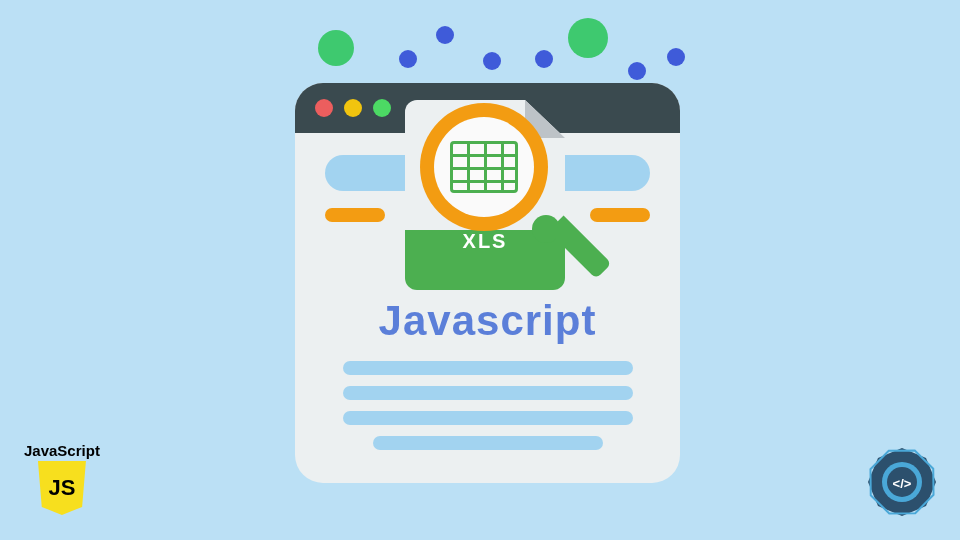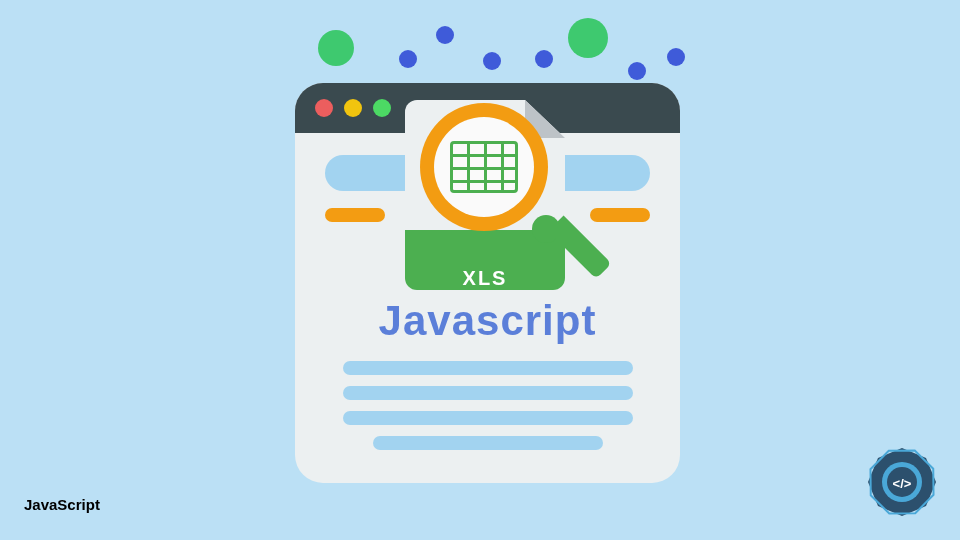--- a/index.html
+++ b/index.html
@@ -70,21 +70,21 @@
     }
     .xls-band {
       position: absolute;
       bottom: 15px;
       left: 0;
       width: 160px;
       height: 60px;
       background: #4caf50;
       border-radius: 0 0 12px 12px;
       display: flex;
-      align-items: flex-end;
+      align-items: flex-start;
       justify-content: center;
       color: white;
       font-weight: bold;
       font-size: 20px;
       letter-spacing: 2px;
       margin-top: 28px;
     }
     .magnifier {
       position: absolute;
       left: 15px;
@@ -231,20 +231,23 @@
         </div>
       </div>
     </div>
     <div class="handle-ring"></div>
     <div class="handle-stick"></div>
   </div>
 </div>
 
 <div class="js-logo">
   <div class="js-text">JavaScript</div>
+  <div class="js-shield">
+    <span>JS</span>
+  </div>
 </div>
 
 <div class="delft-logo">
   <div class="delft-badge">
     <svg width="72" height="72" viewBox="0 0 72 72">
       <polygon points="36,2 60,12 70,36 60,60 36,70 12,60 2,36 12,12" fill="#2c506d"></polygon>
       <polygon points="36,2 60,12 70,36 60,60 36,70 12,60 2,36 12,12" fill="none" stroke="#4aa8d8" stroke-width="2" transform="rotate(22 36 36)"></polygon>
       <circle cx="36" cy="36" r="20" fill="#4aa8d8"></circle>
       <circle cx="36" cy="36" r="15" fill="#2c506d"></circle>
       <text x="36" y="42" text-anchor="middle" fill="white" font-size="13" font-weight="bold" textContent="&lt;/&gt;">&lt;/&gt;</text>

